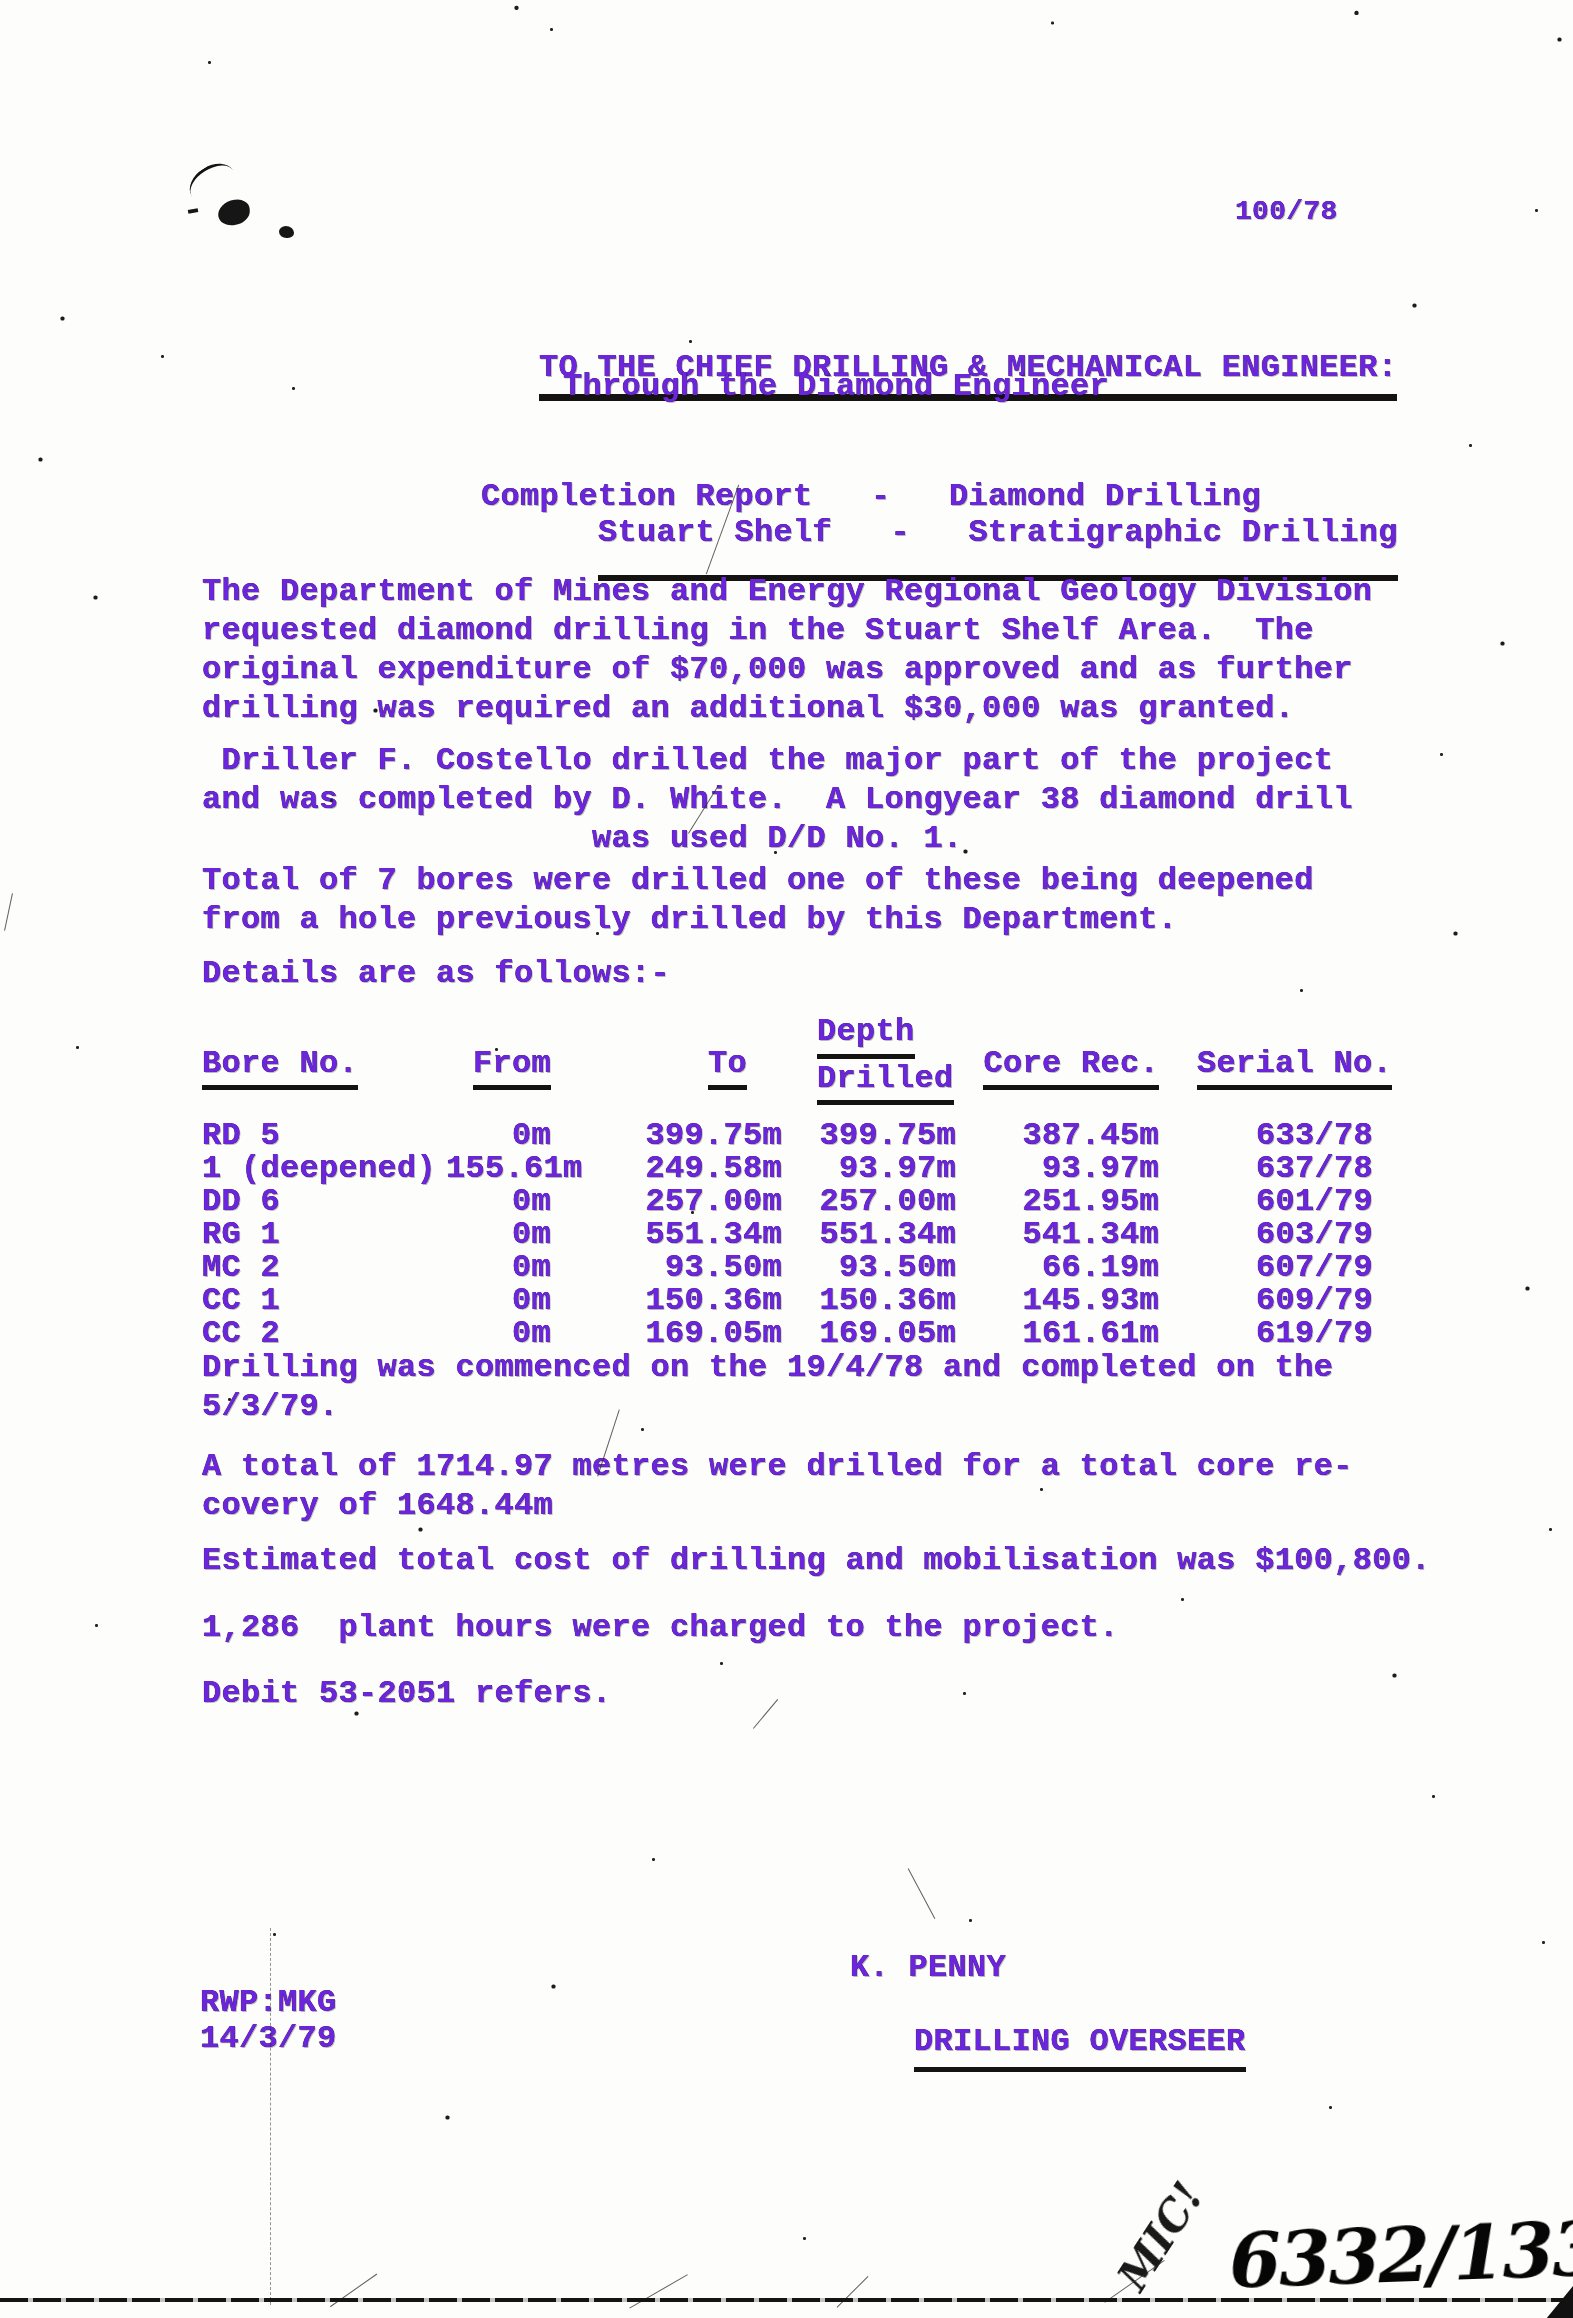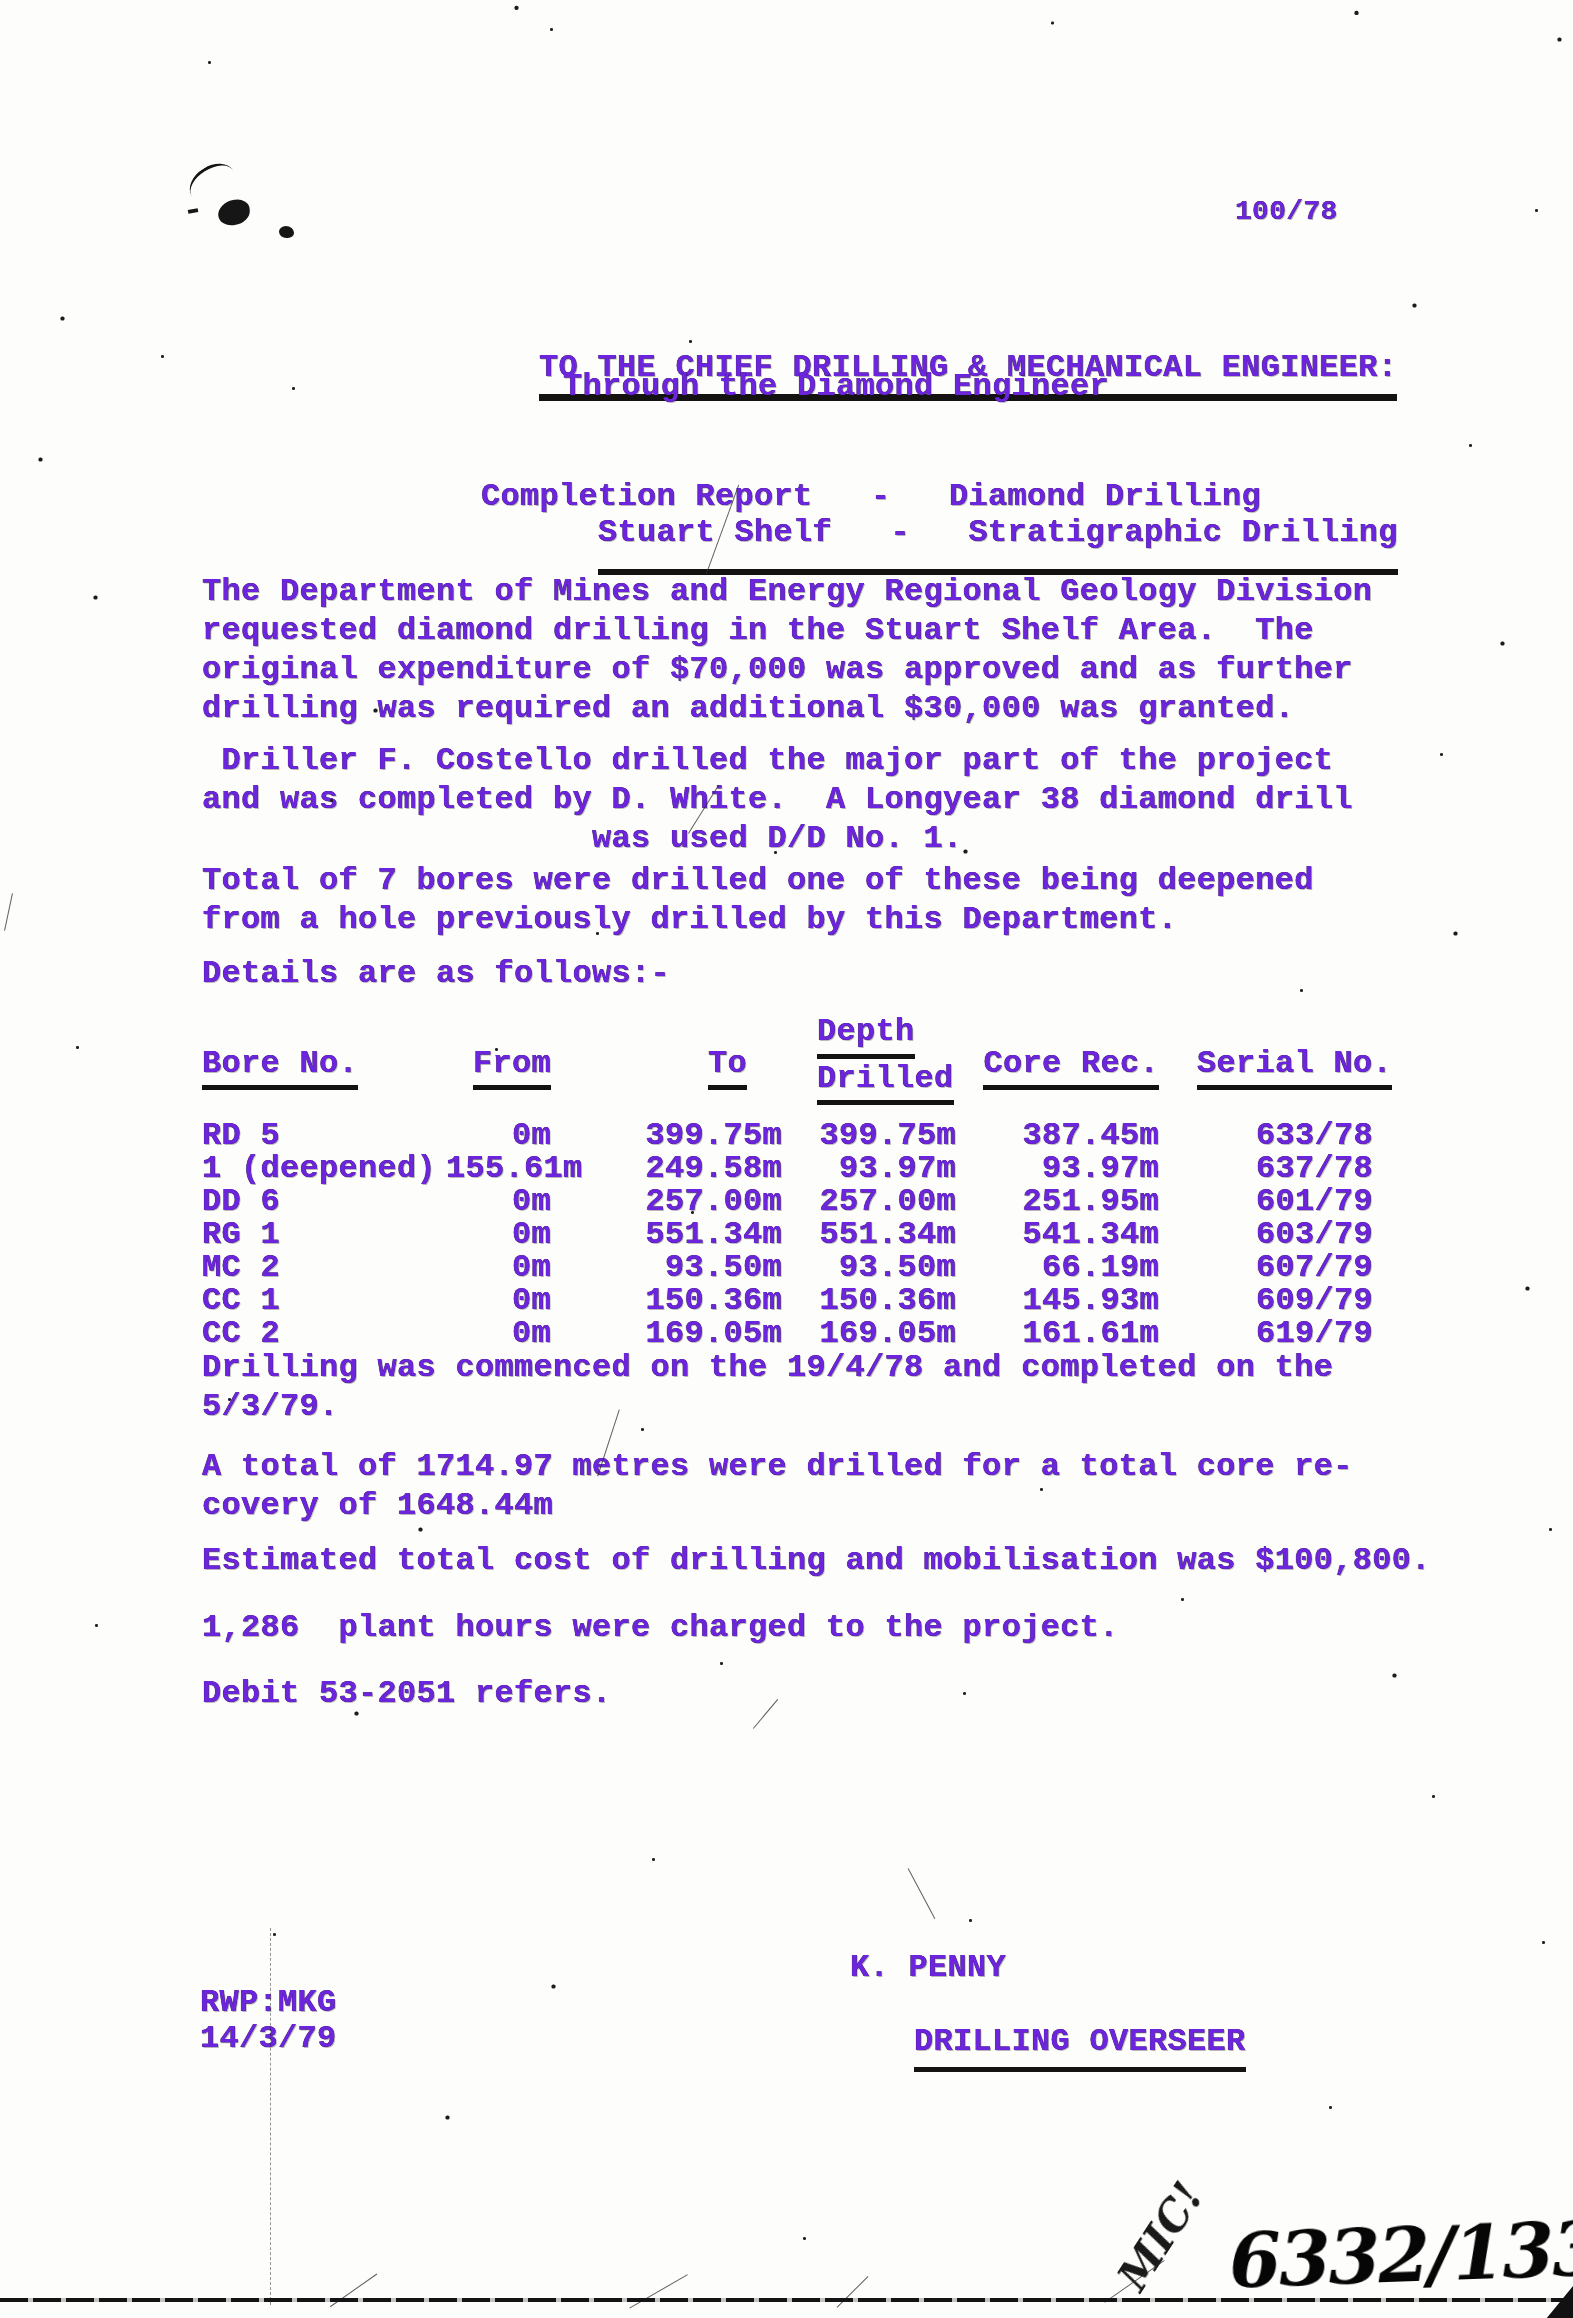--- a/index.html
+++ b/index.html
@@ -20,21 +20,21 @@
     white-space:pre-wrap;
     letter-spacing:0.3px;
     text-shadow:0 0 0.6px rgba(12,12,12,.9),1px 0.6px 0 rgba(25,25,25,.30),-0.6px 0.3px 0 rgba(25,25,25,.18);
   }
   .ref{left:1235px;top:192px;font-size:28px;}
   .to-line{left:422px;top:309px;}
   .to-line .u{display:inline-block;border-bottom:7px solid #1a1816;padding-bottom:7px;}
   .through-line{left:563px;top:367px;}
   .subj1{left:481px;top:446px;margin-top:31px;}
   .subj2{left:481px;top:474px;}
-  .subj2 .u{display:inline-block;border-bottom:6.3px solid #1a1816;padding-bottom:17px;}
+  .subj2 .u{display:inline-block;border-bottom:6.3px solid #1a1816;padding-bottom:23px;}
   .p1{left:202px;top:572px;}
   .p2{left:202px;top:741px;text-align:center;}
   .p3{left:202px;top:861px;}
   .details{left:202px;top:954px;}
   .p4{left:202px;top:1348px;}
   .p5{left:202px;top:1447px;}
   .p6{left:202px;top:1541px;}
   .p7{left:202px;top:1608px;}
   .p8{left:202px;top:1674px;}
 

